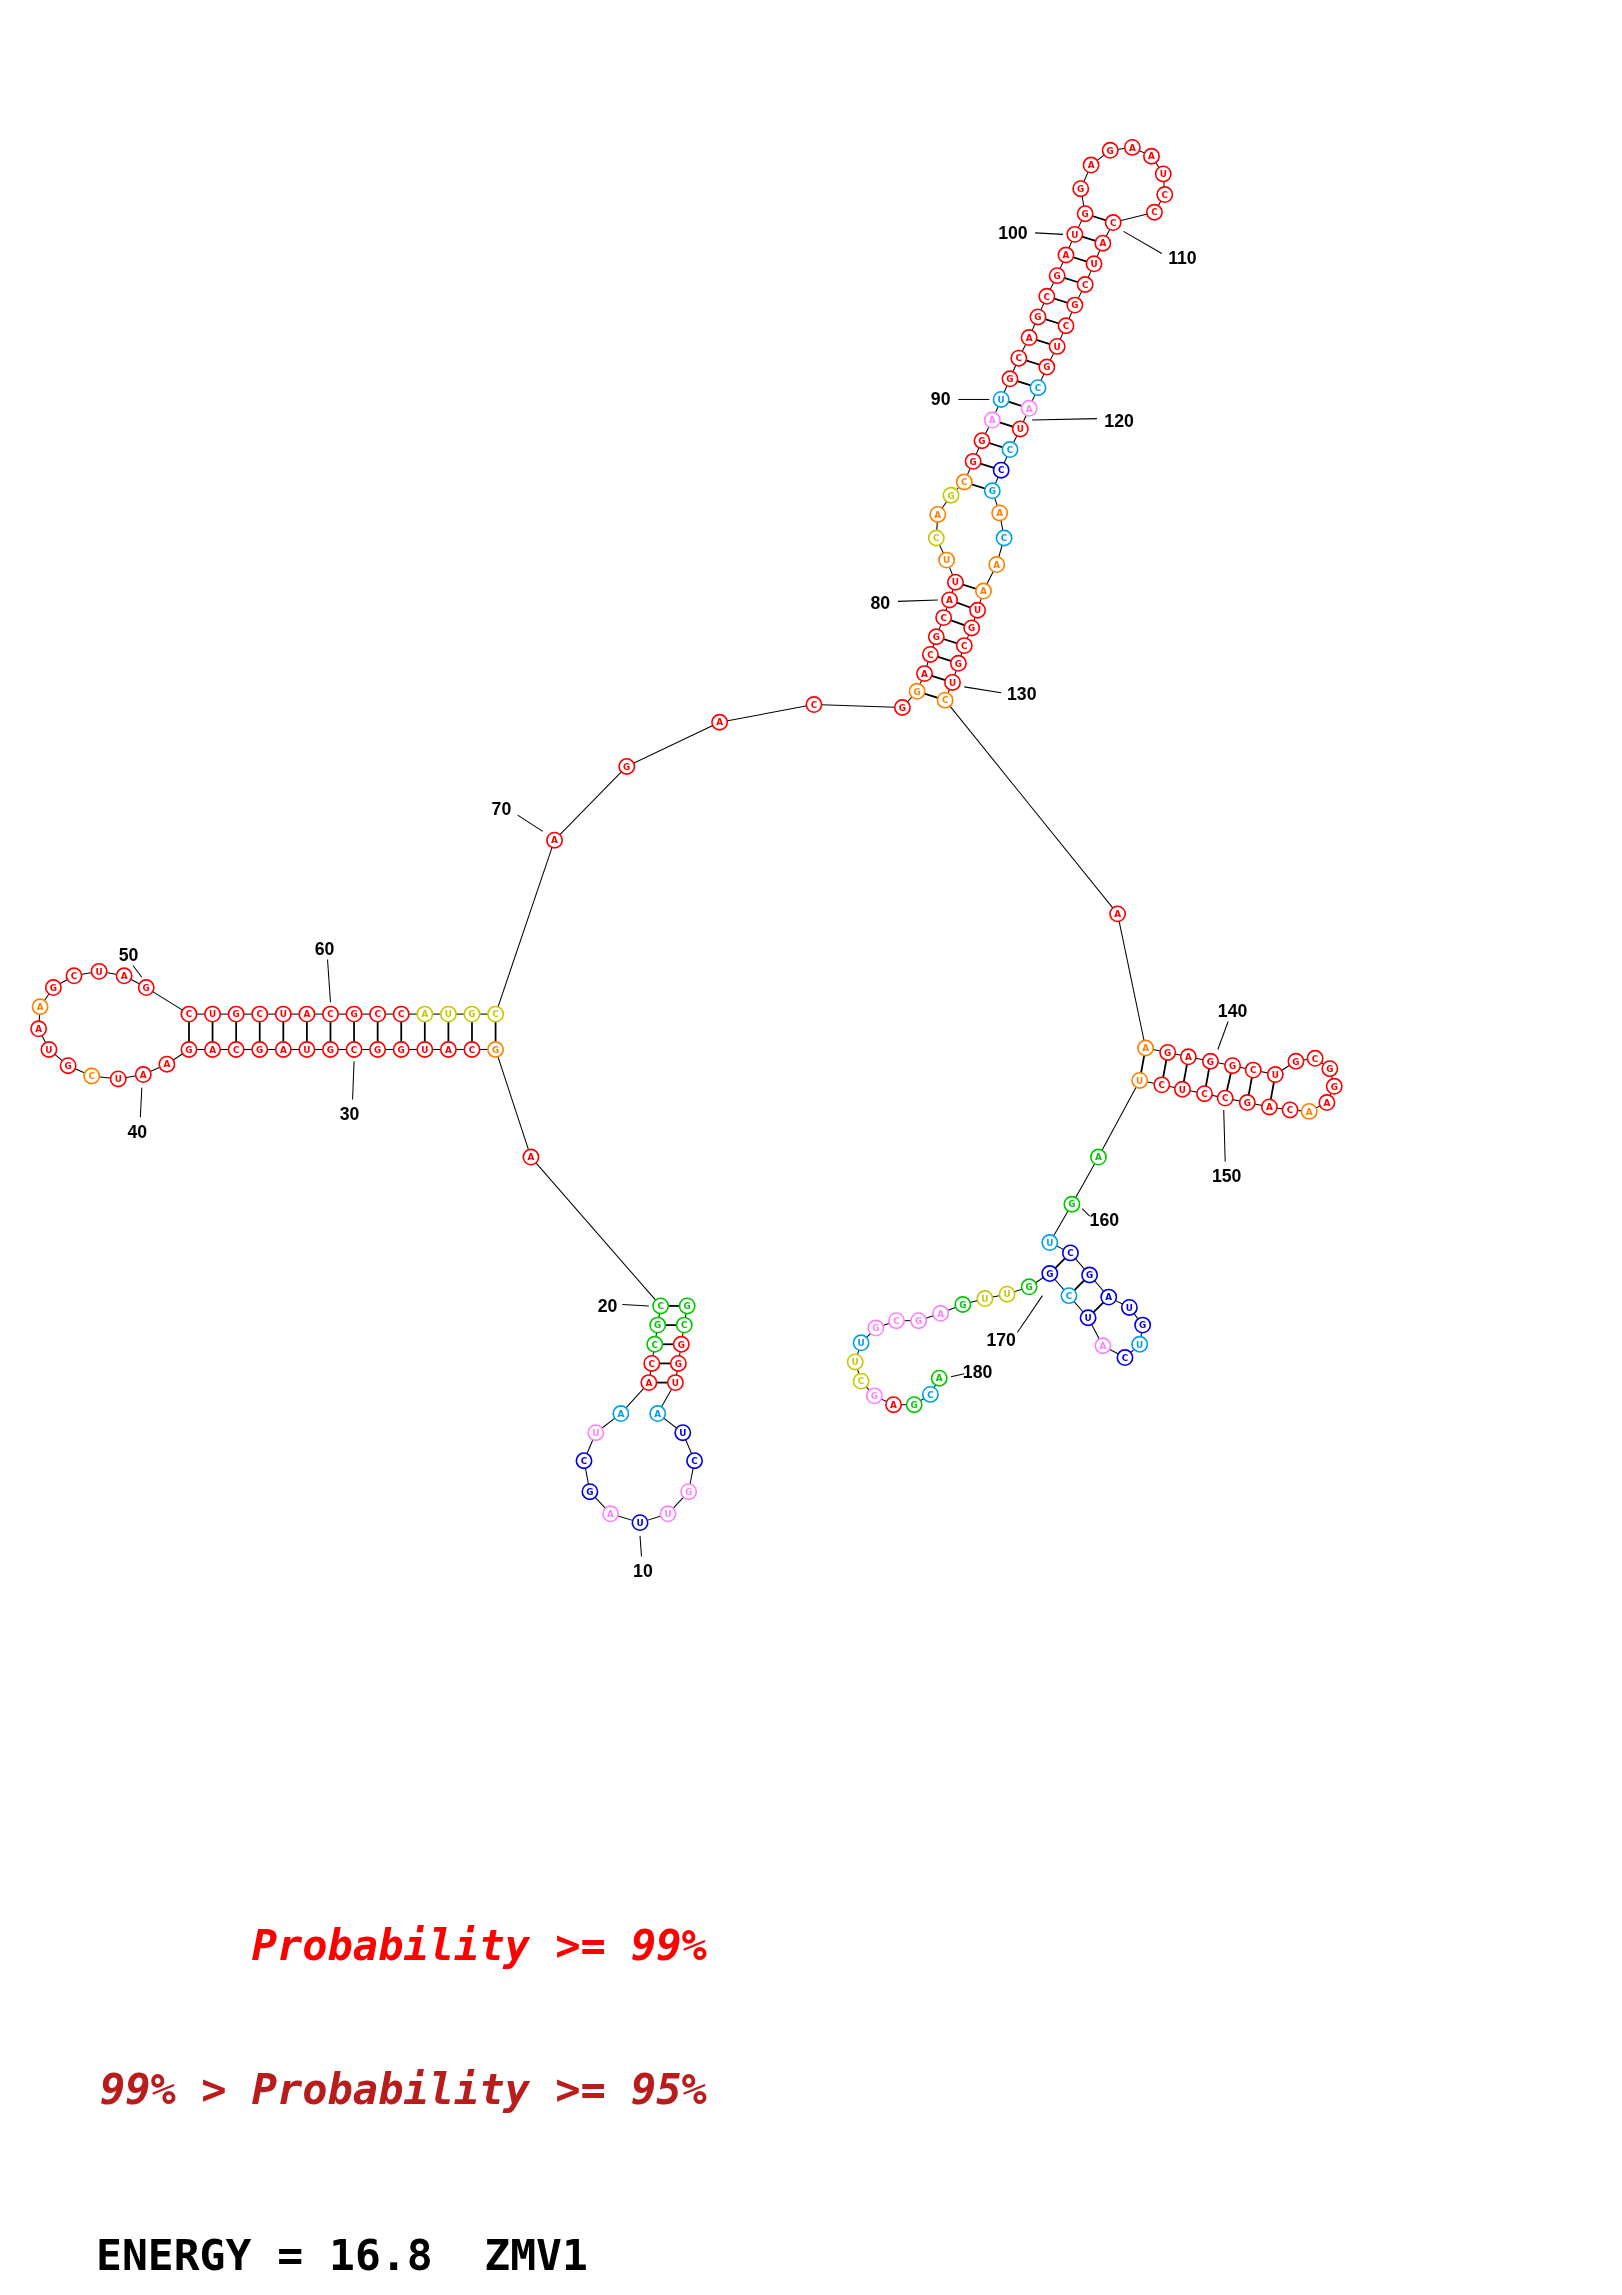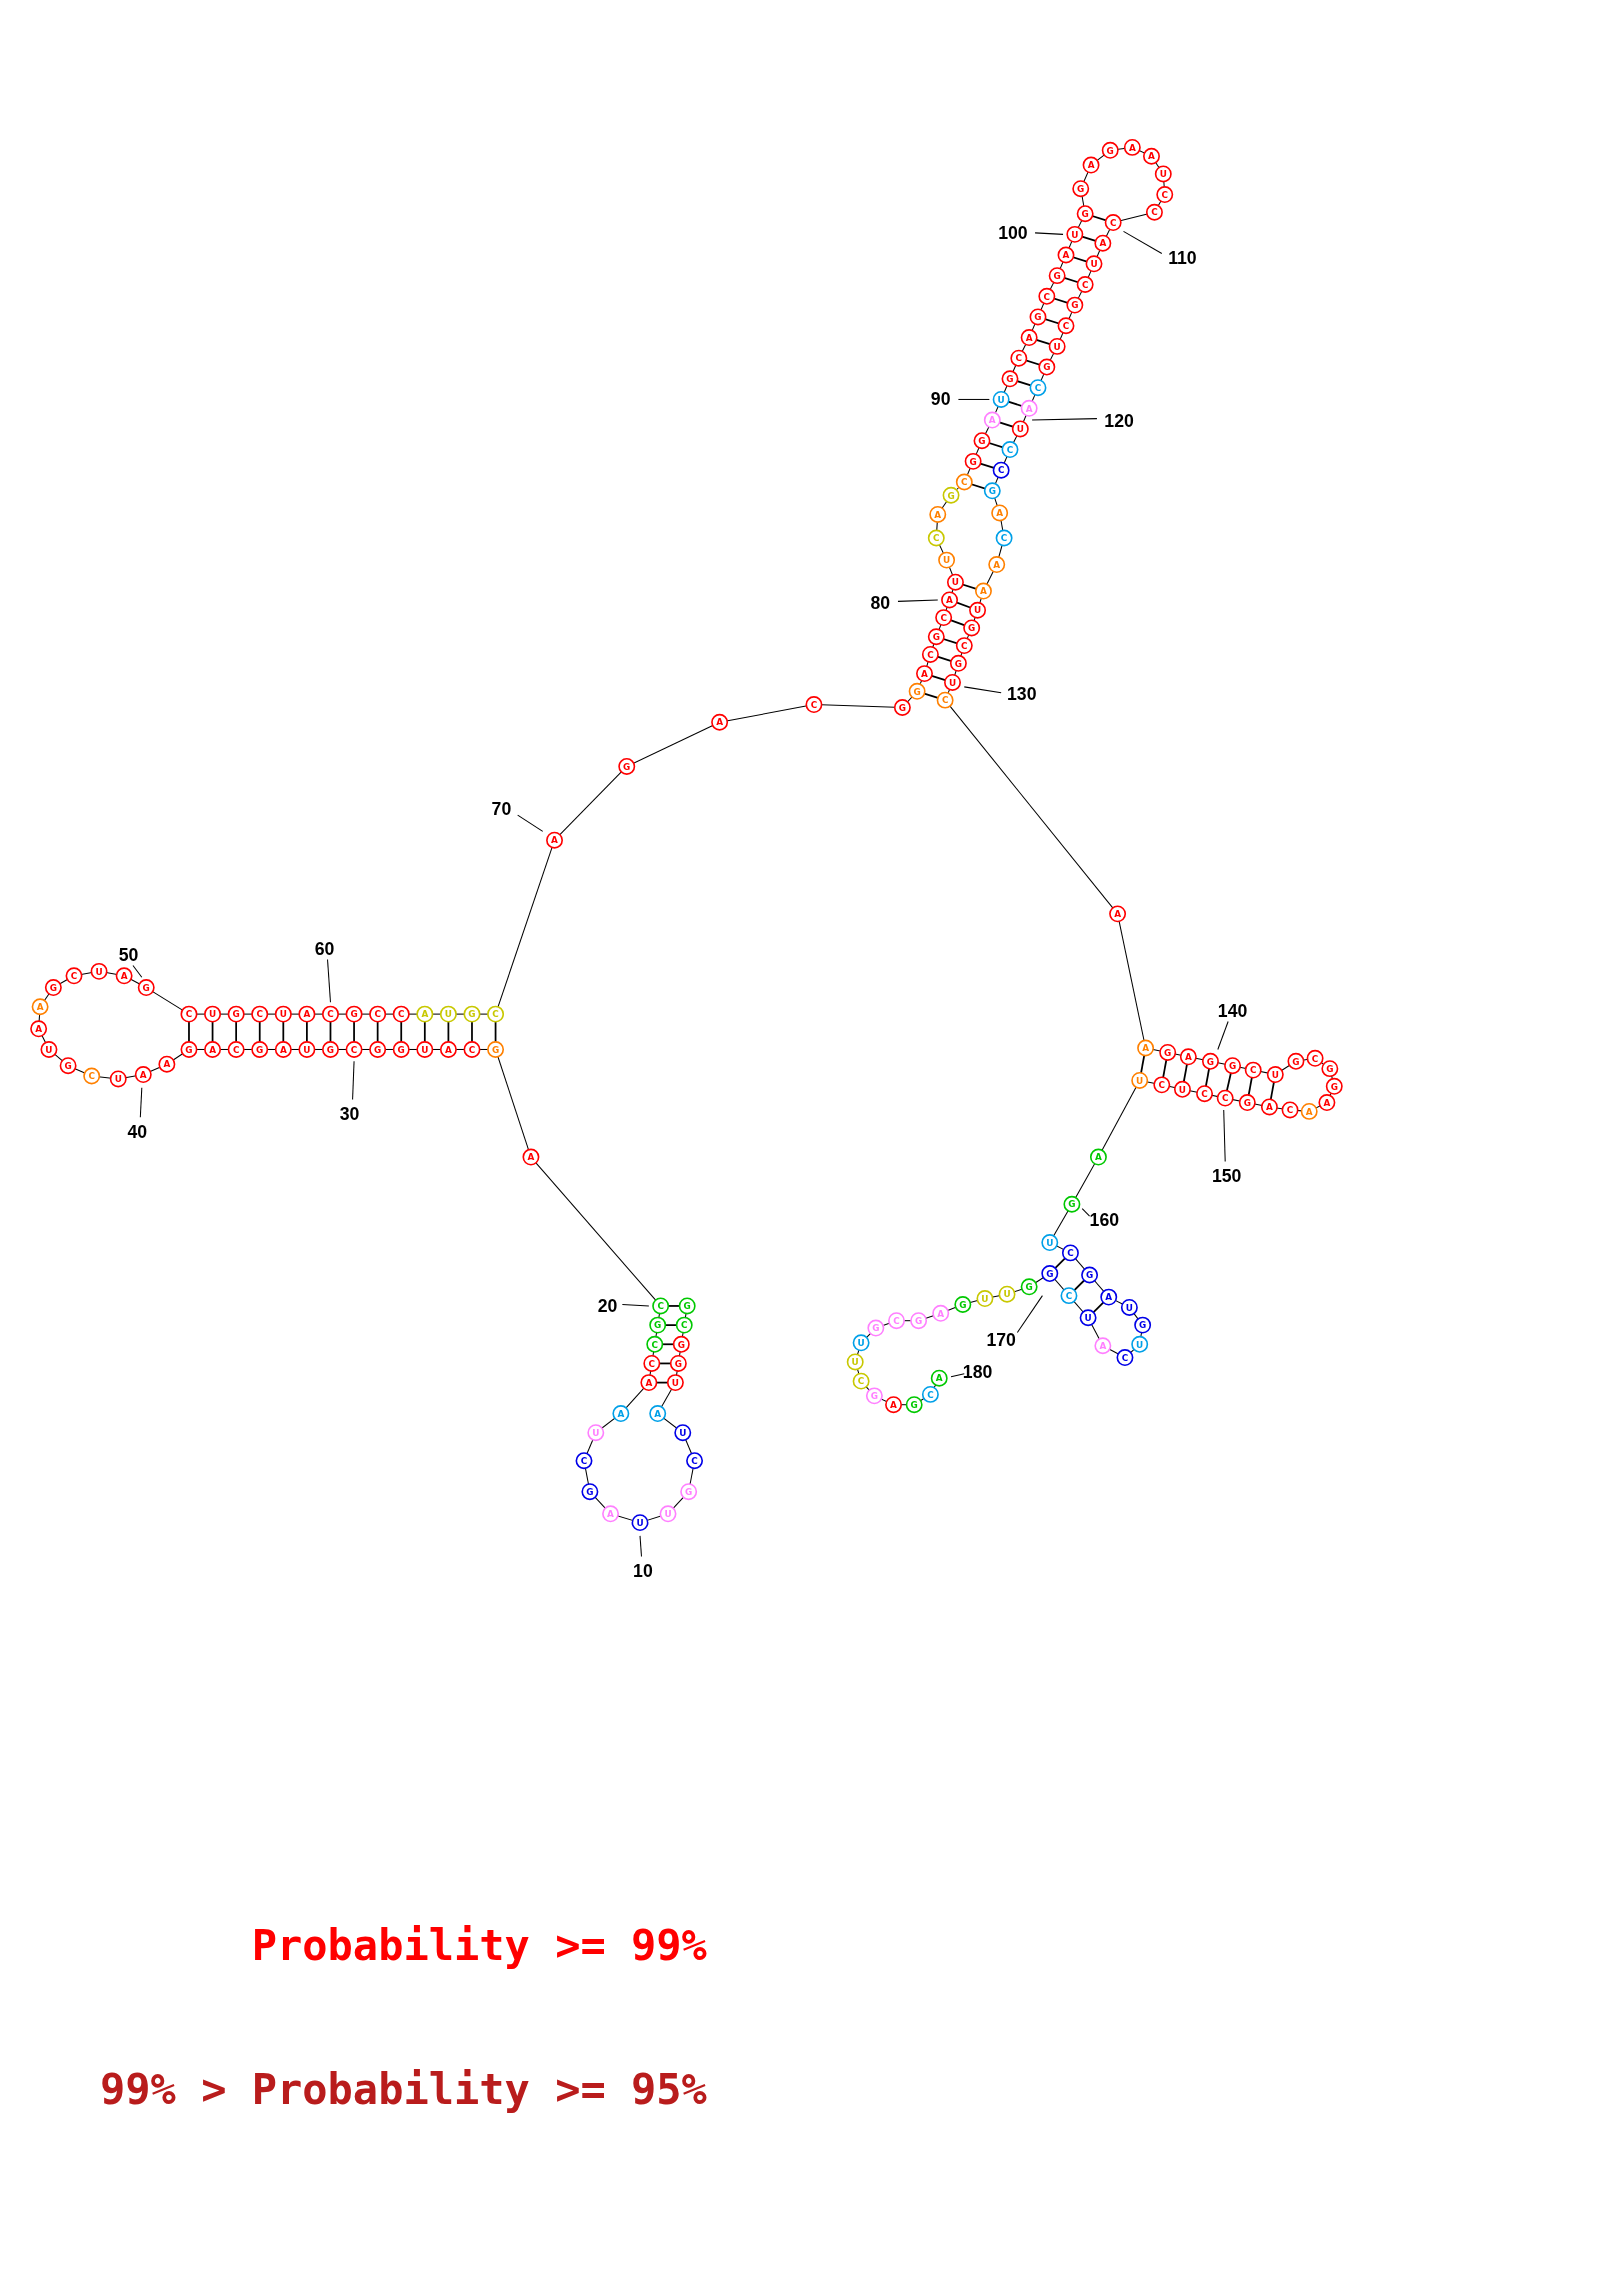--- a/index.html
+++ b/index.html
@@ -19,21 +19,21 @@
   .legend {
     position: absolute;
     left: 100px;
     top: 1826px;
     font-family: "DejaVu Sans Mono", monospace;
     font-weight: bold;
     font-size: 42px;
     line-height: 48px;
     white-space: pre;
   }
-  .legend-line { white-space: pre; }
+  .legend-line { white-space: pre; font-style: italic; }
   .energy {
     position: absolute;
     left: 96px;
     top: 2230px;
     font-family: "DejaVu Sans Mono", monospace;
     font-weight: bold;
     font-size: 43px;
     color: #000000;
     white-space: pre;
   }
@@ -665,15 +665,16 @@
   <div class="legend">
     <div class="legend-line" style="color: rgb(255, 0, 0);">      Probability &gt;= 99%</div>
     <div class="legend-line" style="color: #b91c1c;">99% &gt; Probability &gt;= 95%</div>
     
     
     
     
     
   </div>
 
+  <div class="energy">ENERGY = 16.8  ZMV1</div>
 
 </div>
 
 
 </body></html>

